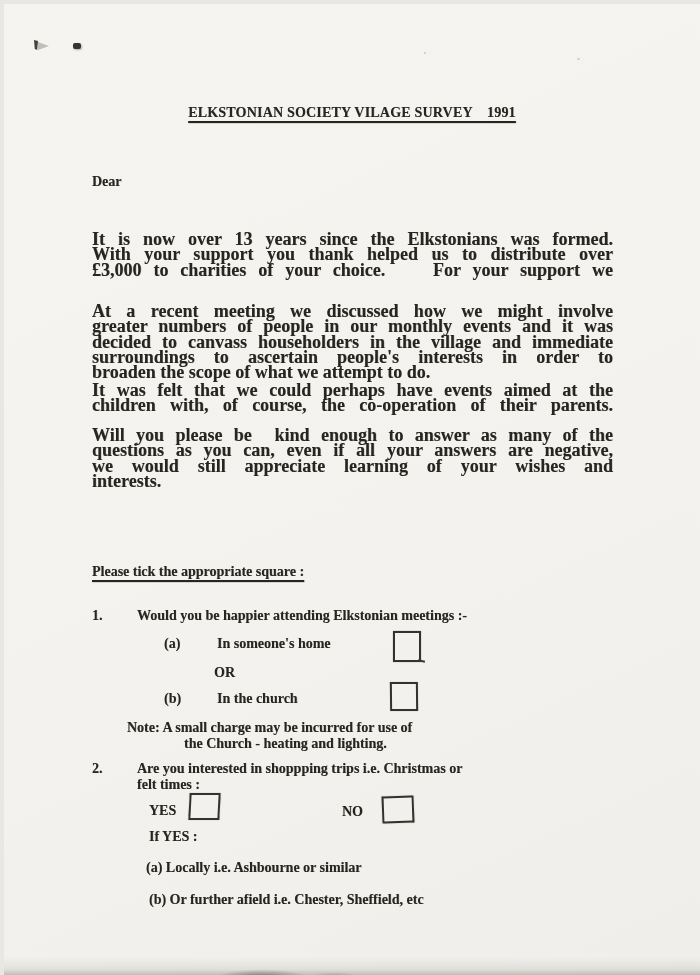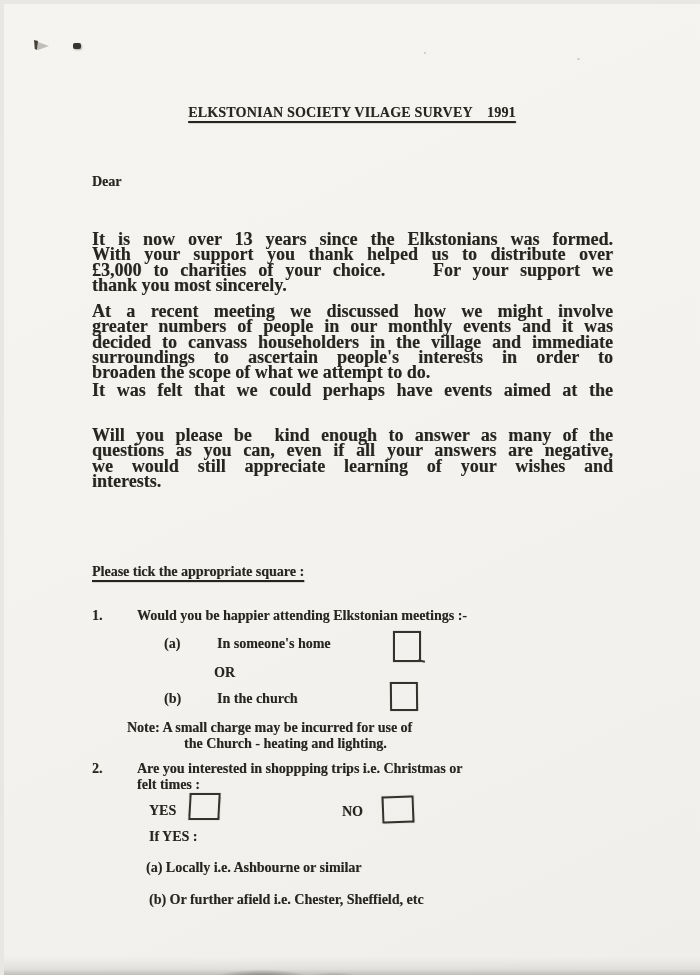--- a/index.html
+++ b/index.html
@@ -105,33 +105,33 @@
   <div class="mark speck2"></div>
 
   <div class="t title" style="left:88px;top:101px;">ELKSTONIAN SOCIETY VILAGE SURVEY    1991</div>
 
   <div class="t" style="left:88px;top:170px;">Dear</div>
 
   <div class="para" style="left:88px;top:228px;">
     <div class="ln">It is now over 13 years since the Elkstonians was formed.</div>
     <div class="ln">With your support you thank helped us to distribute over</div>
     <div class="ln">£3,000 to charities of your choice.    For your support we</div>
-    <div class="ln last">thank you most sincerely.</div>
   </div>
 
   <div class="para" style="left:88px;top:300px;">
     <div class="ln">At a recent meeting we discussed how we might involve</div>
     <div class="ln">greater numbers of people in our monthly events and it was</div>
     <div class="ln">decided to canvass householders in the village and immediate</div>
     <div class="ln">surroundings to ascertain people's interests in order to</div>
     <div class="ln last">broaden the scope of what we attempt to do.</div>
   </div>
 
   <div class="para" style="left:88px;top:379px;">
     <div class="ln">It was felt that we could perhaps have events aimed at the</div>
+    <div class="ln">children with, of course, the co-operation of their parents.</div>
   </div>
 
   <div class="para" style="left:88px;top:424px;">
     <div class="ln">Will you please be  kind enough to answer as many of the</div>
     <div class="ln">questions as you can, even if all your answers are negative,</div>
     <div class="ln">we would still appreciate learning of your wishes and</div>
     <div class="ln last">interests.</div>
   </div>
 
   <div class="t heading" style="left:88px;top:560px;">Please tick the appropriate square :</div>

